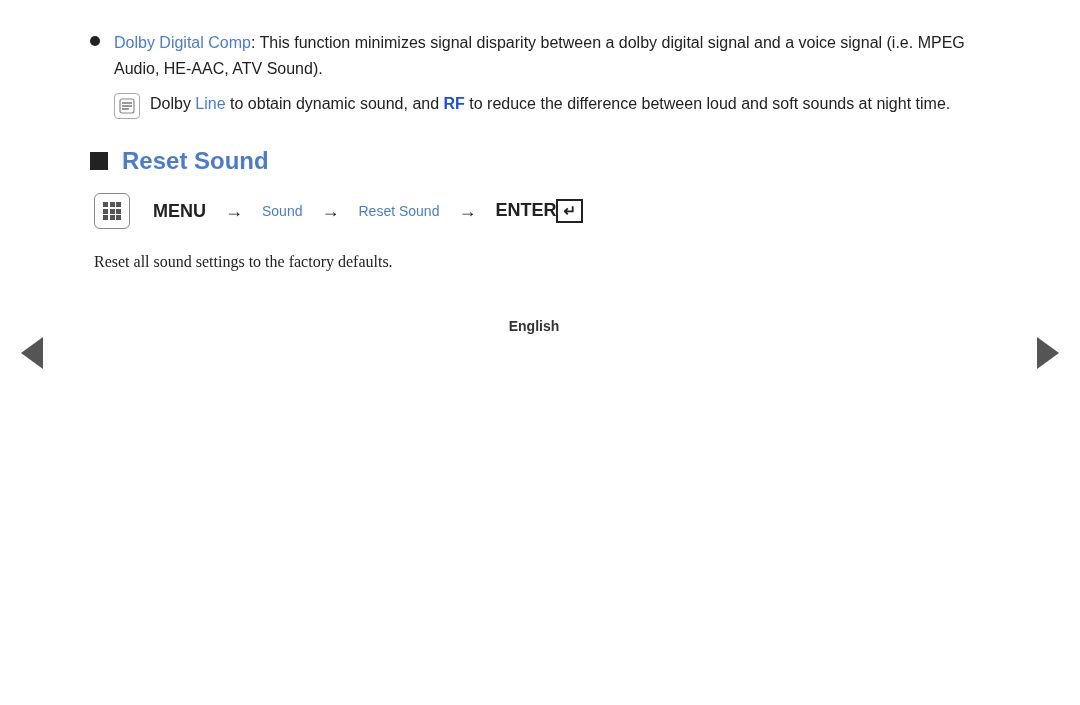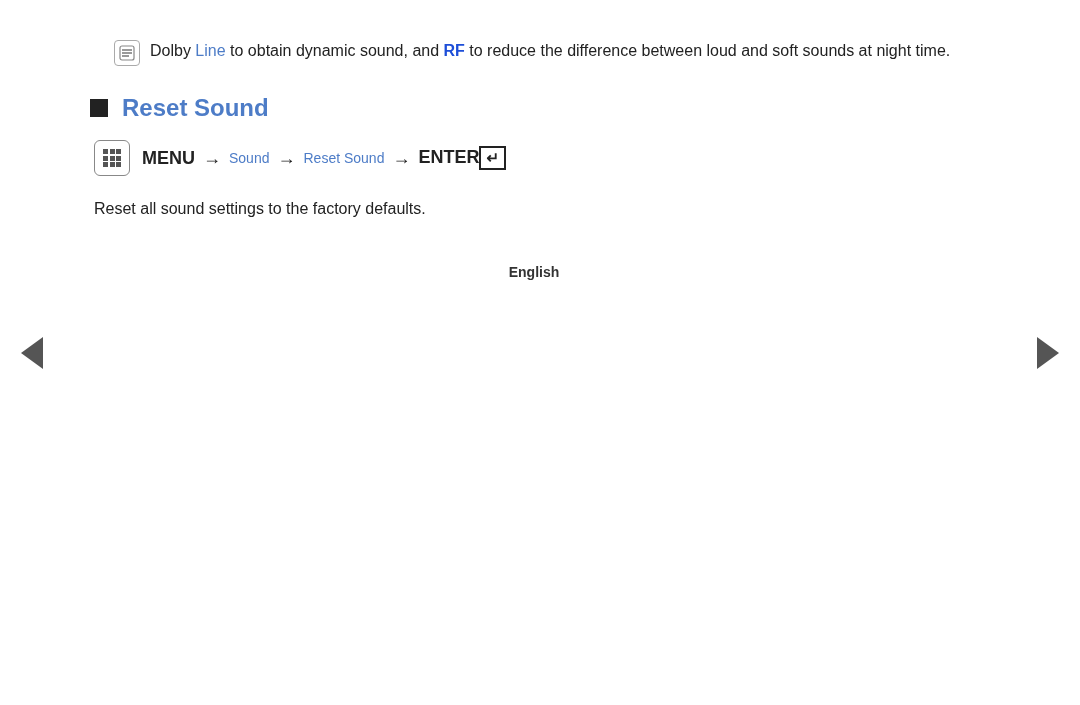--- a/index.html
+++ b/index.html
@@ -159,21 +159,21 @@
     }
 
     
     .menu-path {
       display: flex;
       align-items: center;
       margin-bottom: 20px;
       margin-left: 4px;
       font-size: 17px;
       flex-wrap: wrap;
-      gap: 4px;
+      gap: 15px;
     }
 
     .menu-icon {
       width: 36px;
       height: 36px;
       border: 1.5px solid #888;
       border-radius: 6px;
       display: flex;
       align-items: center;
       justify-content: center;
@@ -216,20 +216,21 @@
       color: #222;
       vertical-align: middle;
     }
 
     
     .reset-description {
       line-height: 1.65;
       font-size: 16px;
       color: #222;
       margin-left: 4px;
+      font-family: Liberation Serif, serif;
     }
 
     
     .footer {
       text-align: center;
       padding: 12px 12px 18px 0;
       font-size: 14px;
       font-weight: bold;
       color: #333;
     }
@@ -254,20 +255,26 @@
   <div class="arrow-left"></div>
 </div>
 
 <div class="nav-right">
   <div class="arrow-right"></div>
 </div>
 
 <div class="content-area">
 
   <div class="bullet-section">
+    <div class="bullet-item">
+      <div class="bullet-dot"></div>
+      <div class="bullet-text">
+        <span class="link-blue">Dolby Digital Comp</span><span>: This function minimizes signal disparity between a dolby digital signal and a voice signal (i.e. MPEG Audio, HE-AAC, ATV Sound).</span>
+      </div>
+    </div>
 
     <div class="note-block">
       <div class="note-icon">
         <svg width="16" height="16" viewBox="0 0 16 16">
           <rect x="1" y="1" width="14" height="14" rx="2" ry="2" fill="none" stroke="#888" stroke-width="1.2"></rect>
           <line x1="3" y1="5" x2="13" y2="5" stroke="#555" stroke-width="1.2"></line>
           <line x1="3" y1="8" x2="13" y2="8" stroke="#555" stroke-width="1.2"></line>
           <line x1="3" y1="11" x2="10" y2="11" stroke="#555" stroke-width="1.2"></line>
         </svg>
       </div>

